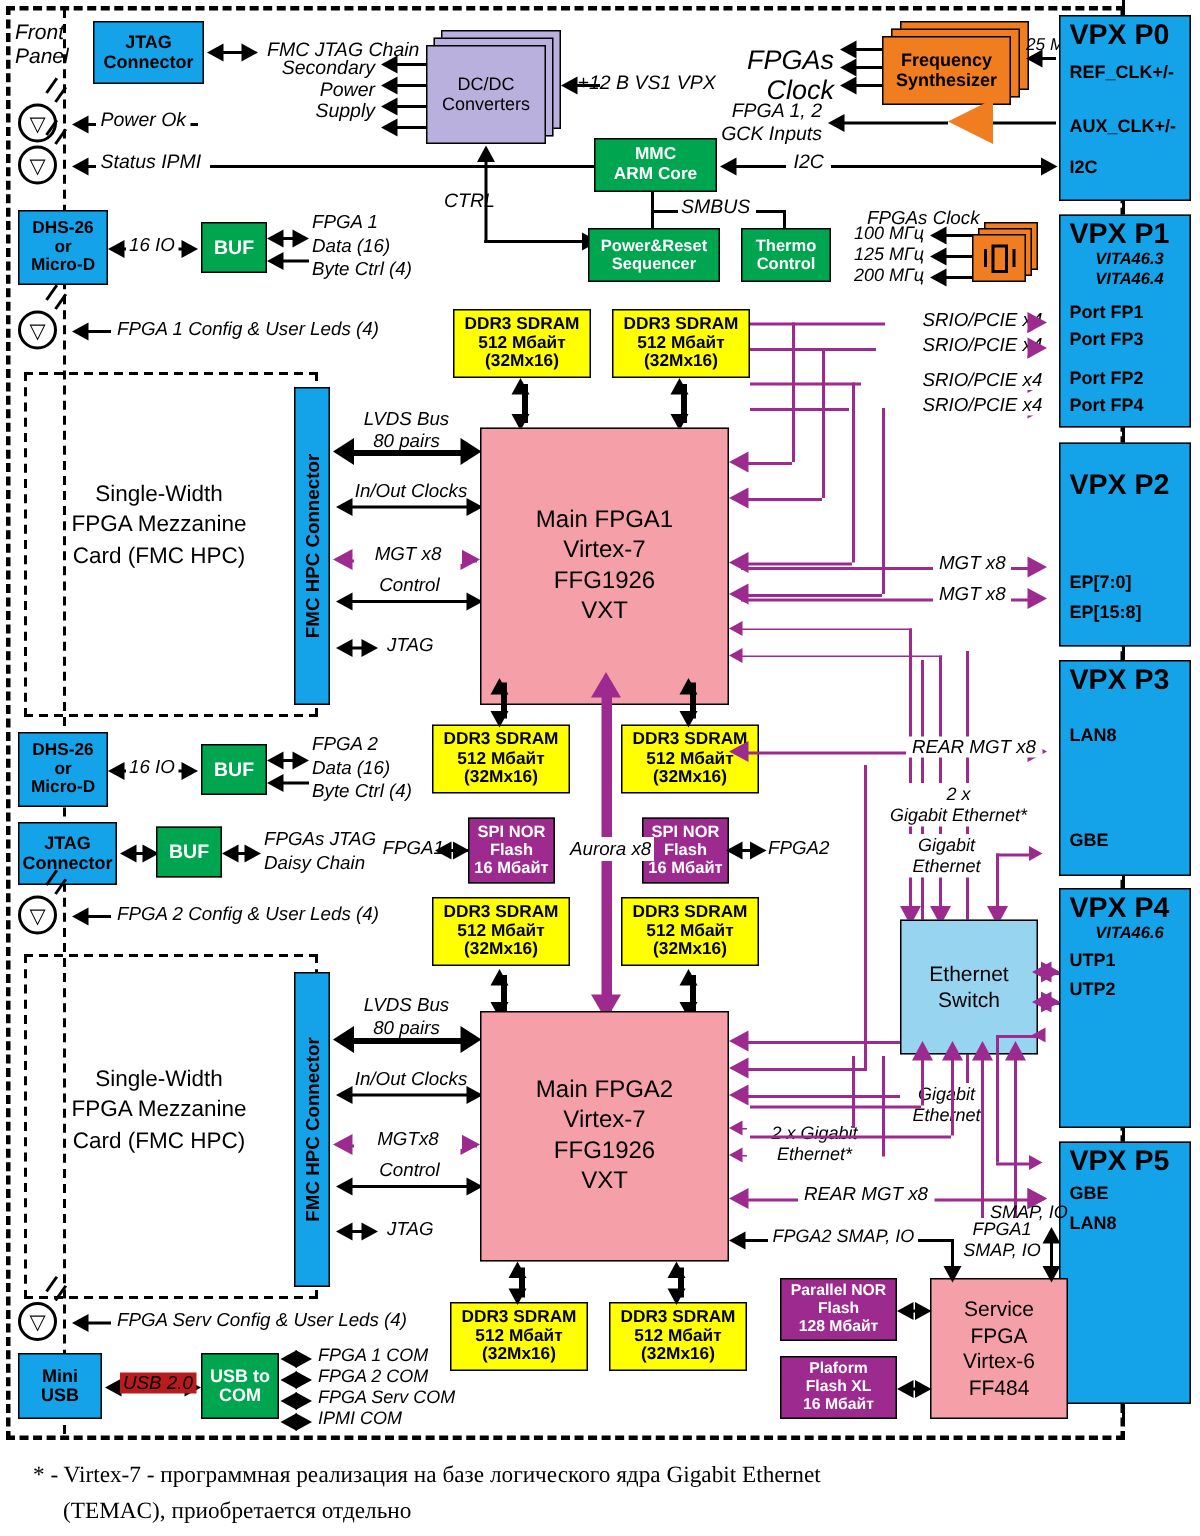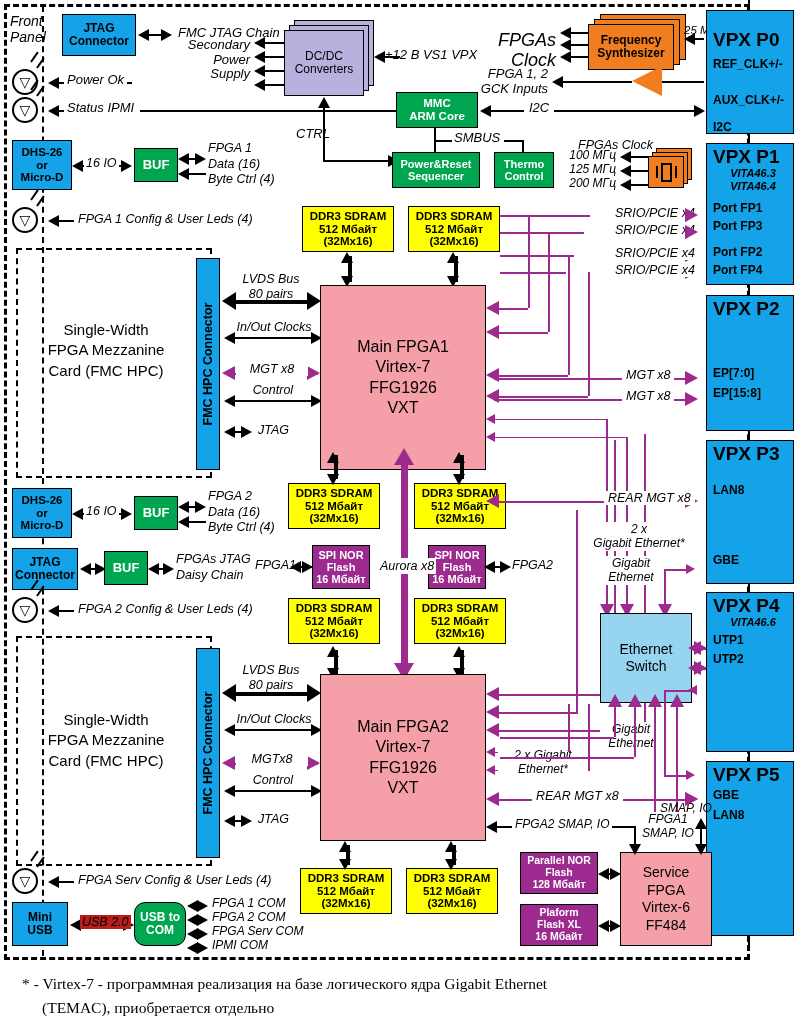--- a/index.html
+++ b/index.html
@@ -335,40 +335,40 @@
   <div class="ar ml-s" style="left:486px;top:414px;"></div>
   <div class="vm" style="left:606px;top:419px;height:196px;"></div>
   <div class="ar md" style="left:600px;top:604px;"></div>
 
   <div class="hm1" style="left:494px;top:437px;width:134px;"></div>
   <div class="ar ml-s" style="left:486px;top:432px;"></div>
   <div class="vm" style="left:626px;top:437px;height:178px;"></div>
   <div class="ar md" style="left:620px;top:604px;"></div>
 
   <div class="box blue" style="left:706px;top:10px;width:88px;height:124px;align-items:flex-start;justify-content:flex-start;padding:2px 0 0 6px;">
-    <div style="font-size:19px;margin-top:16px;">VPX P0</div>
+    <div style="font-size:19px;">VPX P0</div>
     <div style="font-size:12px;margin-top:8px;">REF_CLK+/-</div>
     <div style="font-size:12px;margin-top:22px;">AUX_CLK+/-</div>
     <div style="font-size:12px;margin-top:14px;">I2C</div>
   </div>
   <div class="vl" style="left:748px;top:0px;height:10px;"></div>
   <div class="vl" style="left:748px;top:134px;height:9px;"></div>
 
   <div class="box blue" style="left:706px;top:143px;width:88px;height:142px;align-items:flex-start;justify-content:flex-start;padding:2px 0 0 6px;">
     <div style="font-size:19px;">VPX P1</div>
     <div style="font-size:11px;font-style:italic;align-self:center;text-align:right;">VITA46.3</div>
     <div style="font-size:11px;font-style:italic;align-self:center;">VITA46.4</div>
     <div style="font-size:12px;margin-top:10px;">Port FP1</div>
     <div style="font-size:12px;margin-top:5px;">Port FP3</div>
     <div style="font-size:12px;margin-top:12px;">Port FP2</div>
     <div style="font-size:12px;margin-top:5px;">Port FP4</div>
   </div>
   <div class="vl" style="left:748px;top:285px;height:10px;"></div>
 
-  <div class="box blue" style="left:706px;top:295px;width:88px;height:136px;align-items:flex-start;justify-content:flex-start;padding:2px 0 0 6px;">
+  <div class="box blue" style="left:706px;top:295px;width:88px;height:136px;align-items:flex-start;justify-content:center;padding:2px 0 0 6px;">
     <div style="font-size:19px;">VPX P2</div>
     <div style="font-size:12px;margin-top:48px;">EP[7:0]</div>
     <div style="font-size:12px;margin-top:6px;">EP[15:8]</div>
   </div>
   <div class="vl" style="left:748px;top:431px;height:9px;"></div>
 
   <div class="box blue" style="left:706px;top:440px;width:88px;height:144px;align-items:flex-start;justify-content:flex-start;padding:2px 0 0 6px;">
     <div style="font-size:19px;">VPX P3</div>
     <div style="font-size:12px;margin-top:20px;">LAN8</div>
     <div style="font-size:12px;margin-top:56px;">GBE</div>
@@ -693,21 +693,21 @@
   <div class="lbl" style="left:78px;top:873px;font-size:12.5px;">FPGA Serv Config &amp; User Leds (4)</div>
 
   <div class="box blue" style="left:12px;top:902px;width:56px;height:44px;font-size:12px;">
     <div>Mini</div>
     <div>USB</div>
   </div>
   <div class="hl" style="left:74px;top:924px;width:56px;"></div>
   <div class="ar ar-l" style="left:70px;top:919px;"></div>
   <div class="ar ar-r" style="left:123px;top:919px;"></div>
   <div class="lbl" style="left:80px;top:915px;font-size:12.5px;background:#b91c1c;padding:0 2px;">USB 2.0</div>
-  <div class="box green" style="left:134px;top:902px;width:52px;height:44px;font-size:12px;border-radius:11px;">
+  <div class="box green" style="left:134px;top:902px;width:52px;height:44px;font-size:12px;">
     <div>USB to</div>
     <div>COM</div>
   </div>
   <div class="hl" style="left:191px;top:905px;width:13px;"></div>
     <div class="ar ar-l" style="left:187px;top:900px;"></div>
     <div class="ar ar-r" style="left:197px;top:900px;"></div>
   <div class="lbl" style="left:212px;top:897px;font-size:12px;">FPGA 1 COM</div>
   <div class="hl" style="left:191px;top:919px;width:13px;"></div>
     <div class="ar ar-l" style="left:187px;top:914px;"></div>
     <div class="ar ar-r" style="left:197px;top:914px;"></div>

